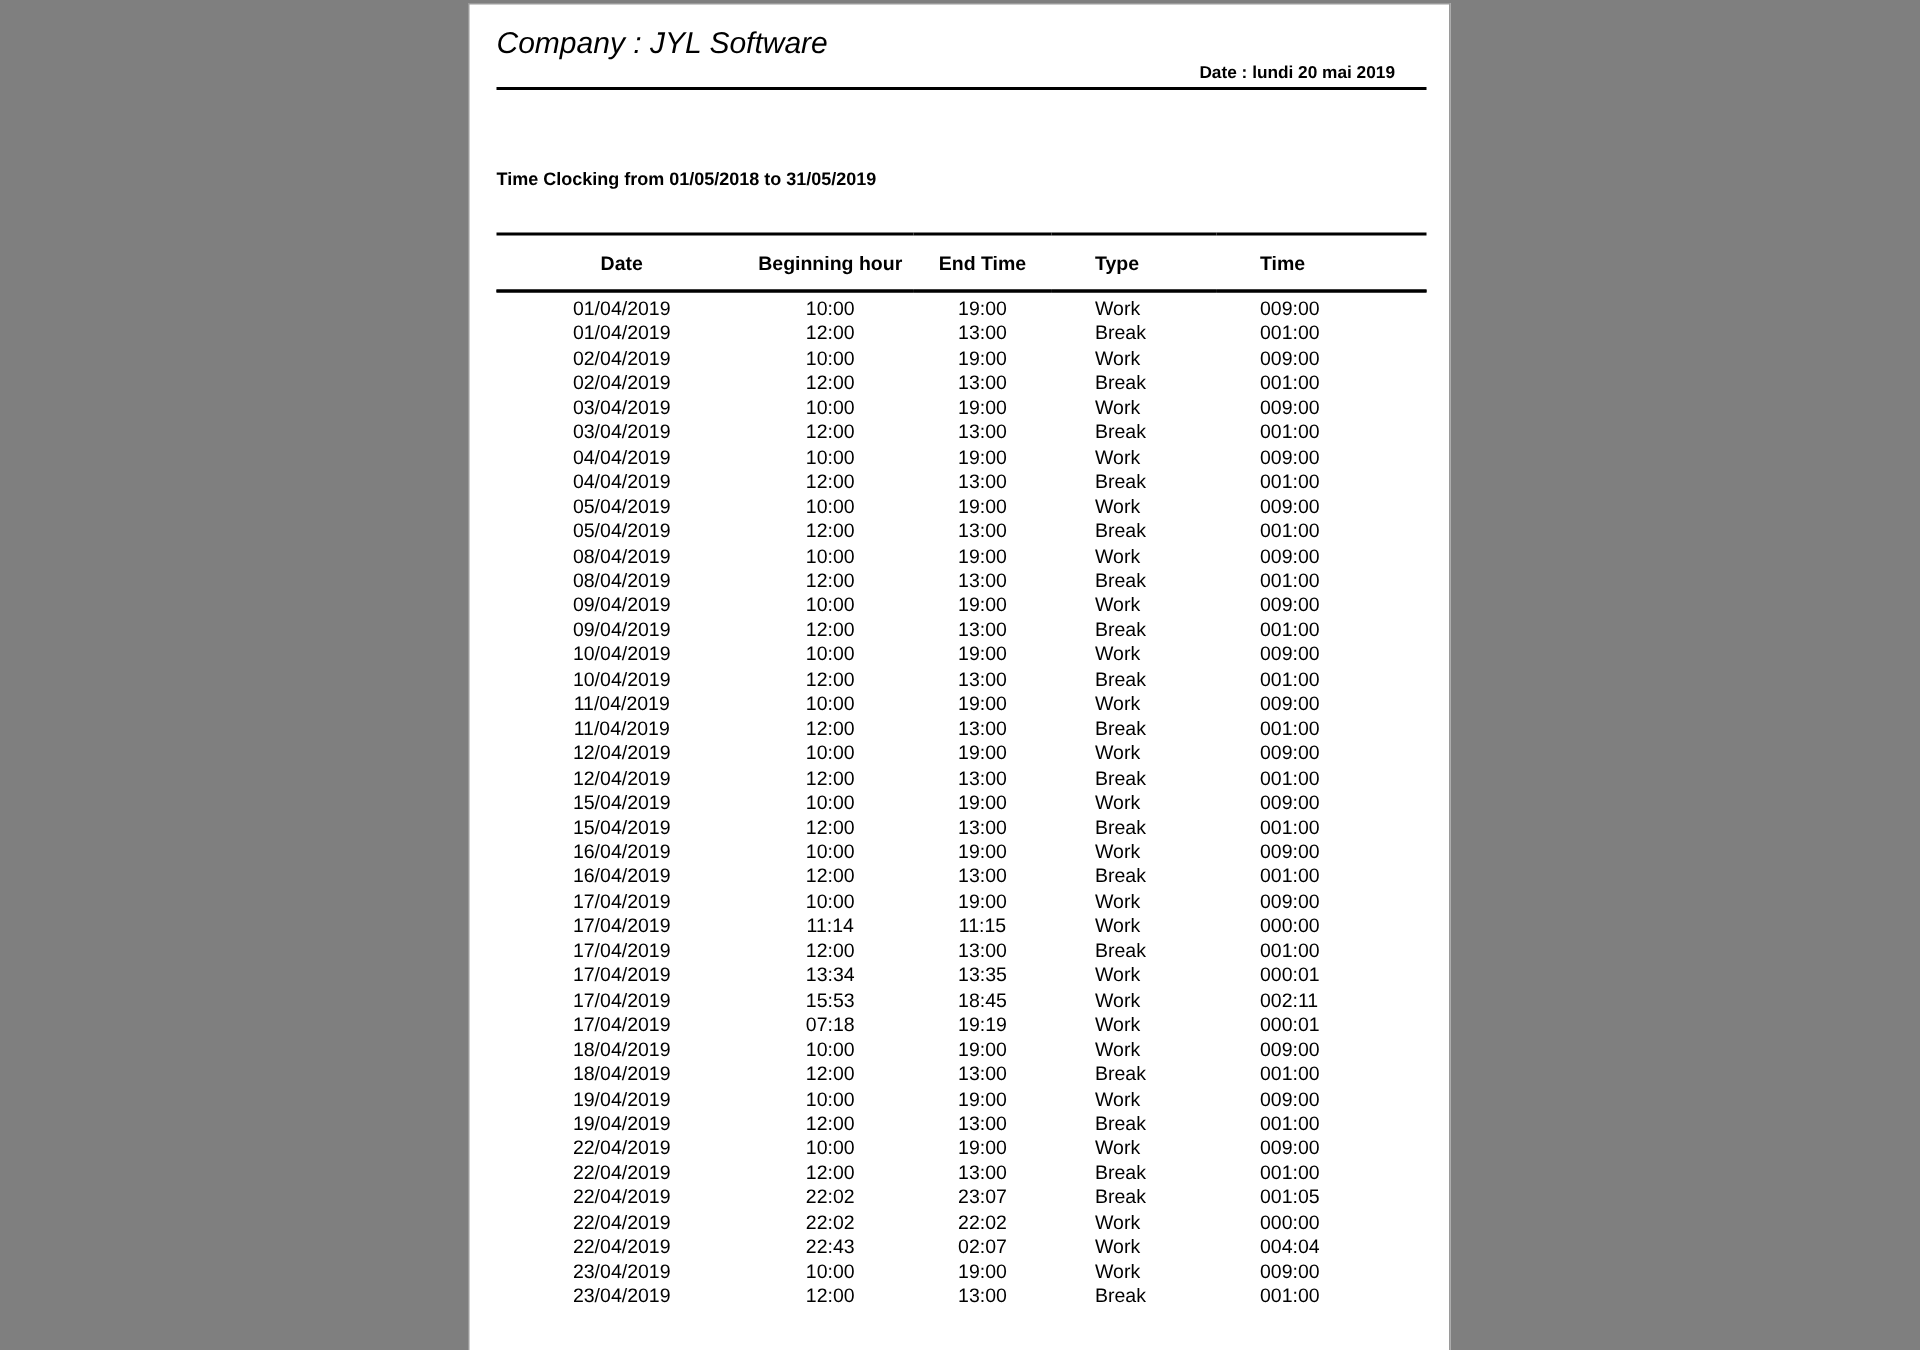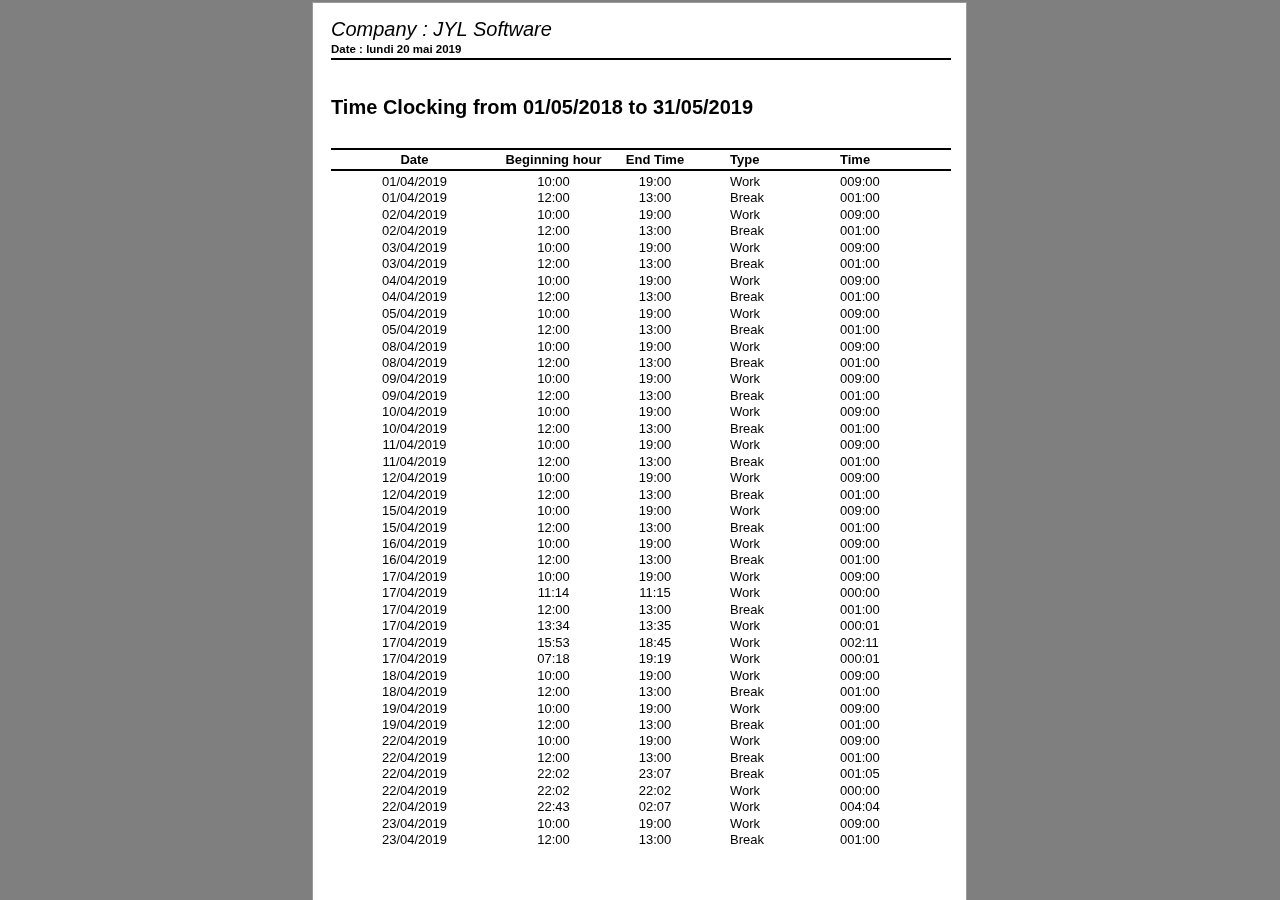--- a/index.html
+++ b/index.html
@@ -25,53 +25,54 @@
   .page-inner {
     padding: 16px 15px 0 18px;
   }
   .company-line, .report-line {
     font-style: italic;
     font-size: 20px;
     line-height: 21px;
     white-space: nowrap;
   }
   .date-line {
+    text-align: right;
     font-size: 11.5px;
     font-weight: bold;
     line-height: 14px;
     margin-top: 2px;
     padding-right: 21px;
   }
   .rule {
     height: 2px;
     background: #000;
     width: 620px;
     margin-top: 2px;
   }
   .report-title {
-    margin-top: 36px;
-    font-size: 20px;
+    margin-top: 52px;
+    font-size: 12px;
     font-weight: bold;
     white-space: nowrap;
   }
   table.clock-table {
     border-collapse: collapse;
     table-layout: fixed;
     width: 620px;
     margin-top: 29px;
   }
   .clock-table col.c1 { width: 167px; }
   .clock-table col.c2 { width: 111px; }
   .clock-table col.c3 { width: 92px;  }
   .clock-table col.c4 { width: 110px; }
   .clock-table col.c5 { width: 140px; }
   .clock-table thead tr {
     border-top: 2px solid #000;
     border-bottom: 2px solid #000;
-    height: 21px;
+    height: 38px;
   }
   .clock-table th {
     font-size: 13px;
     font-weight: bold;
     padding: 0;
     vertical-align: middle;
     white-space: nowrap;
   }
   .clock-table td {
     font-size: 13px;

